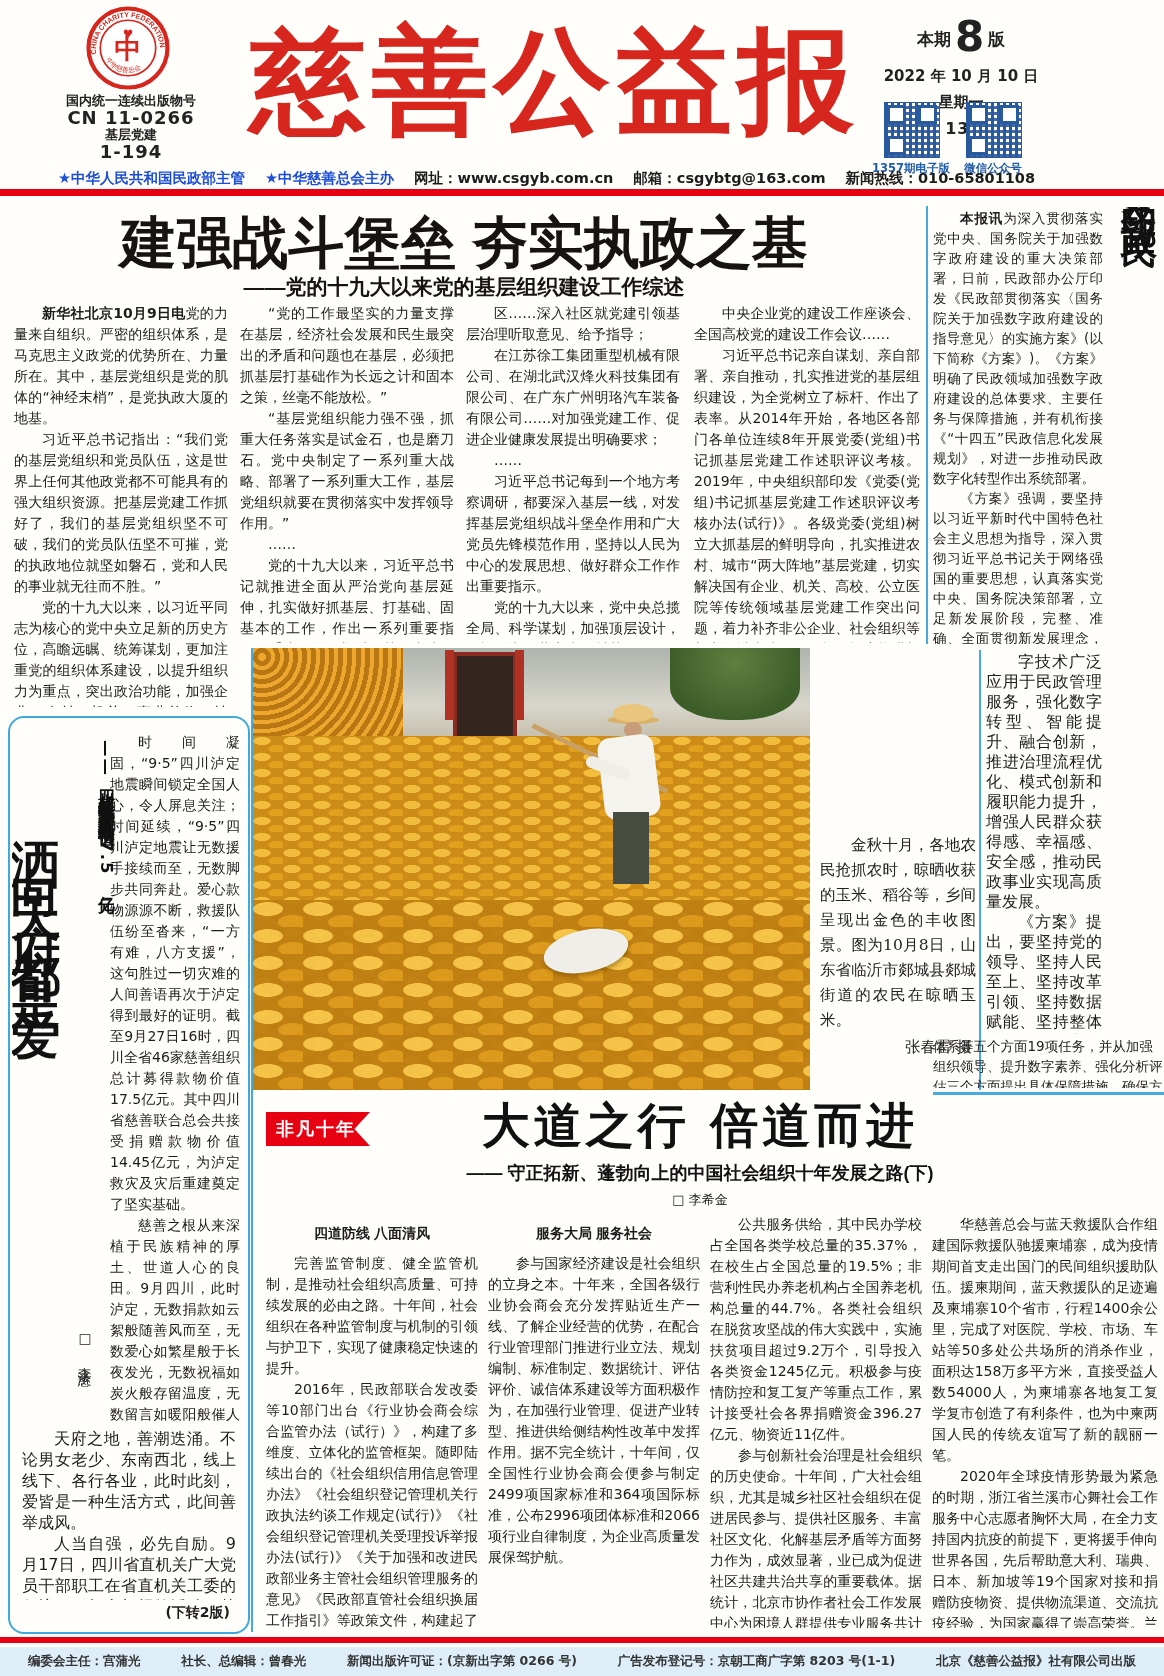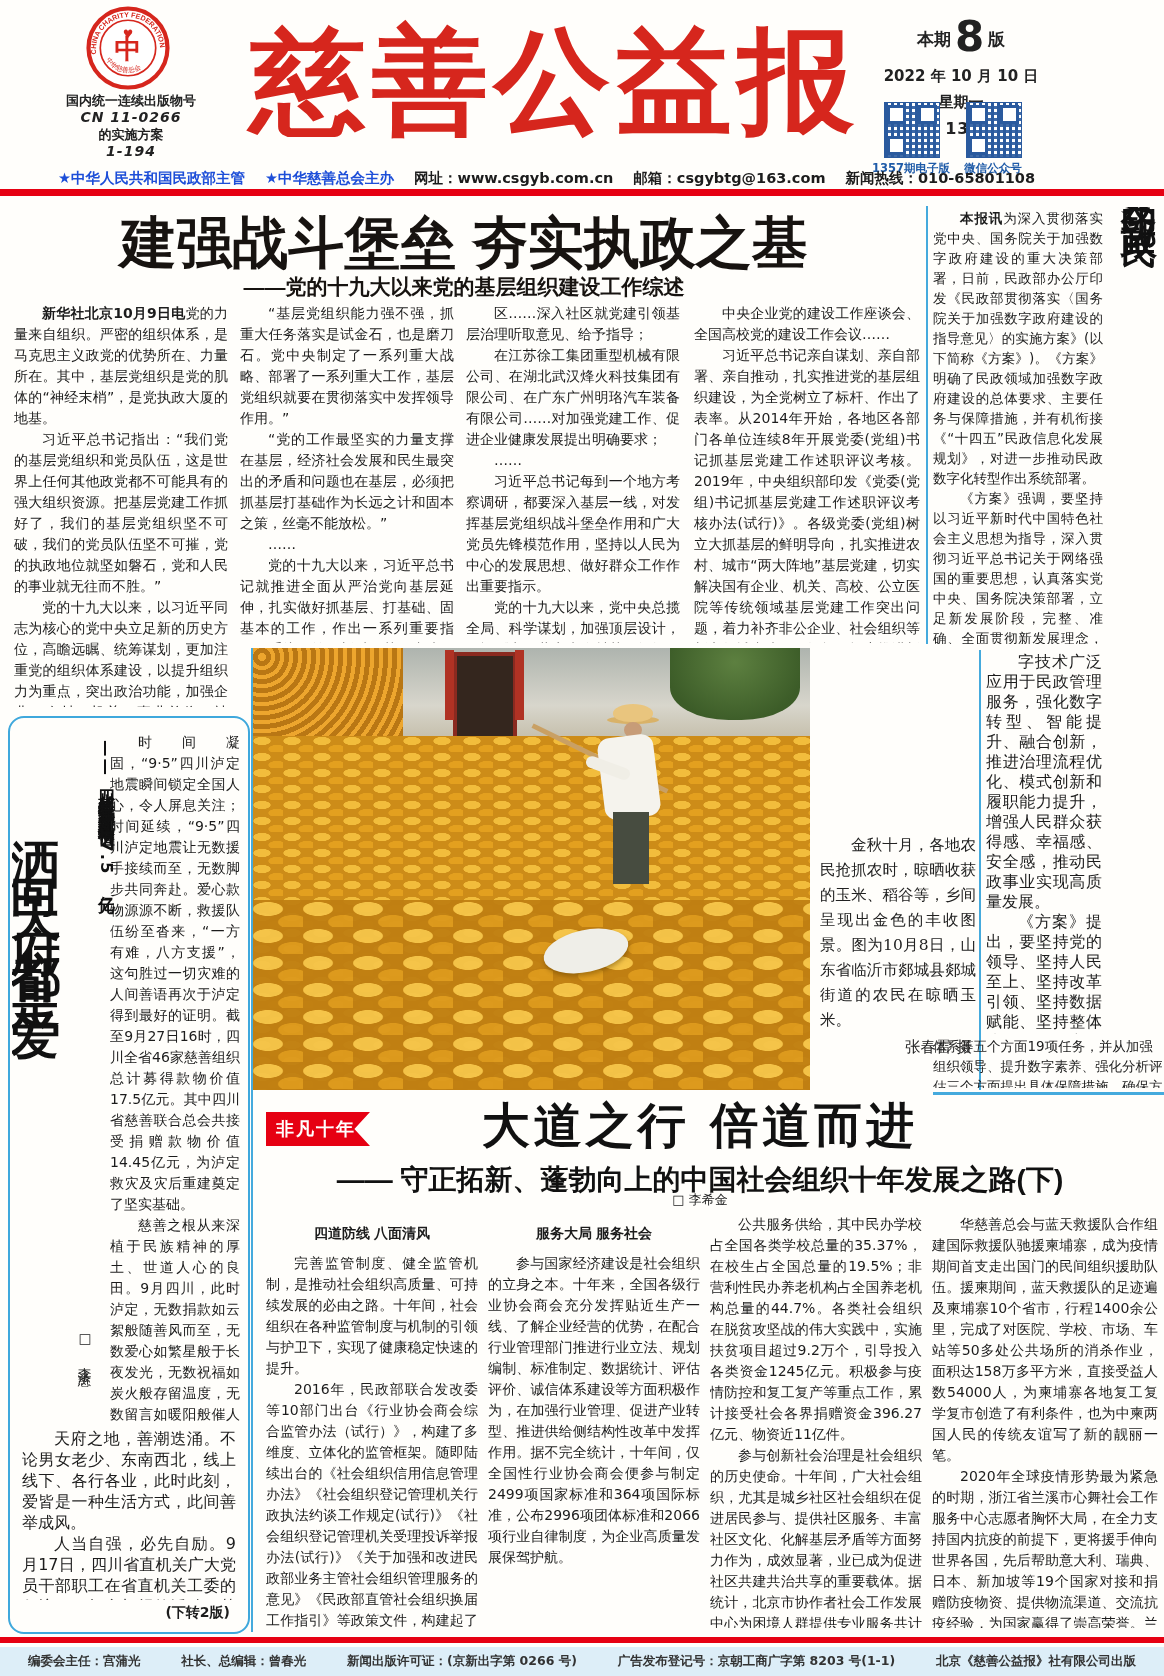--- a/index.html
+++ b/index.html
@@ -2,21 +2,21 @@
 <html><head>
 <meta charset="utf-8">
 <style>
   html,body{margin:0;padding:0;background:#888;}
   .page{position:relative;width:1164px;height:1676px;background:#fffefb;overflow:hidden;
         font-family:"DejaVu Sans",sans-serif;color:#1c1c1c;}
   .abs{position:absolute;}
   
   .logo{left:86px;top:6px;width:84px;height:84px;}
   .pub-info{left:36px;top:92px;width:190px;text-align:center;line-height:17px;font-size:13px;font-weight:bold;color:#222;}
-  .pub-info .num{font-size:14px;letter-spacing:1px;font-style:italic;}
+  .pub-info .num{font-size:18px;letter-spacing:1px;}
   .masthead-title{left:240px;top:4px;width:630px;height:160px;text-align:center;
         font-family:"DejaVu Serif",serif;font-weight:900;color:#d6261d;font-size:116px;line-height:152px;
         letter-spacing:6px;transform:scaleY(0.98);white-space:nowrap;}
   .edition{left:866px;top:12px;width:190px;text-align:center;font-weight:bold;color:#222;}
   .edition .row1{font-size:17px;}
   .edition .big8{font-size:42px;font-weight:900;vertical-align:-6px;padding:0 4px;}
   .edition .row2{font-size:15px;margin-top:6px;}
   .edition .row3{font-size:15px;margin-top:7px;}
   .edition .row4{font-size:16px;margin-top:7px;letter-spacing:1px;}
   .qr{width:54px;height:54px;border:1px solid #2a5a9e;background:
@@ -93,21 +93,21 @@
   .sb-body-top{position:absolute;left:100px;top:14px;width:130px;height:694px;overflow:hidden;font-size:14px;line-height:21px;}
   .sb-body-bottom{position:absolute;left:12px;top:710px;width:214px;height:172px;overflow:hidden;font-size:16px;line-height:21px;}
   .sb-continued{position:absolute;right:18px;bottom:10px;font-weight:bold;font-size:14px;}
   
   .badge{left:266px;top:1112px;width:104px;height:34px;background:#e60012;color:#fff;font-weight:bold;font-size:18px;
       display:flex;align-items:center;padding-left:10px;letter-spacing:2px;
       clip-path:polygon(0 0,100% 0,85% 50%,100% 100%,0 100%);box-sizing:border-box;}
   .decade-headline{left:370px;top:1094px;width:660px;text-align:center;font-family:"DejaVu Serif",serif;
       font-weight:900;font-size:48px;letter-spacing:4px;color:#111;white-space:nowrap;}
   .decade-sub{left:290px;top:1161px;width:820px;text-align:center;font-family:"Liberation Sans",sans-serif;
-      font-weight:bold;font-size:28px;color:#111;}
+      font-weight:bold;font-size:18px;color:#111;}
   .decade-author{left:290px;top:1191px;width:820px;text-align:center;font-size:13px;color:#222;}
   .dcol1{left:266px;top:1214px;width:212px;height:414px;}
   .dcol2{left:488px;top:1214px;width:212px;height:414px;}
   .dcol3{left:710px;top:1214px;width:212px;height:414px;}
   .dcol4{left:932px;top:1214px;width:226px;height:414px;}
   
   .footer-rule{left:0;top:1637px;width:1164px;height:6px;background:#e60012;}
   .footer-band{left:0;top:1647px;width:1164px;height:29px;background:#ddeef8;display:flex;align-items:center;
       justify-content:space-between;padding:0 28px;box-sizing:border-box;font-size:12.5px;font-weight:bold;color:#333;}
   .footer-band .para{text-indent:0;margin:0;white-space:nowrap;}
@@ -132,21 +132,21 @@
         <textPath href="#arcB">中华慈善总会</textPath>
       </text>
       <text x="50" y="62" font-size="32" text-anchor="middle" fill="#d6261d" font-weight="bold">中</text>
       <text x="50" y="38" font-size="14" text-anchor="middle" fill="#d6261d">♥</text>
     </svg>
   </div>
 
   <div class="abs pub-info">
     <div>国内统一连续出版物号</div>
     <div class="num">CN 11-0266</div>
-    <div>的实施方案</div>
+    <div>基层党建</div>
     <div class="num">1-194</div>
   </div>
 
   <div class="abs masthead-title">慈善公益报</div>
 
   <div class="abs edition">
     <div class="row1">
       <span>本期</span><span class="big8">8</span><span>版</span>
     </div>
     <div class="row2">2022 年 10 月 10 日</div>
@@ -177,22 +177,22 @@
   <div class="abs red-rule"></div>
 
   <div class="abs lead-sub">——党的十九大以来党的基层组织建设工作综述</div>
   <div class="abs lead-headline">建强战斗堡垒 夯实执政之基</div>
   <div class="abs txtcol lcol1">
       <p class="para"><b>新华社北京10月9日电</b>党的力量来自组织。严密的组织体系，是马克思主义政党的优势所在、力量所在。其中，基层党组织是党的肌体的“神经末梢”，是党执政大厦的地基。</p>
       <p class="para">习近平总书记指出：“我们党的基层党组织和党员队伍，这是世界上任何其他政党都不可能具有的强大组织资源。把基层党建工作抓好了，我们的基层党组织坚不可破，我们的党员队伍坚不可摧，党的执政地位就坚如磐石，党和人民的事业就无往而不胜。”</p>
       <p class="para">党的十九大以来，以习近平同志为核心的党中央立足新的历史方位，高瞻远瞩、统筹谋划，更加注重党的组织体系建设，以提升组织力为重点，突出政治功能，加强企业、农村、机关、事业单位、社区、社会组织等各领域党建工作，推动基层党组织全面进步、全面过硬。</p>
     </div>
   <div class="abs txtcol lcol2">
+      <p class="para">“党的工作最坚实的力量支撑在基层，经济社会发展和民生最突出的矛盾和问题也在基层，必须把抓基层打基础作为长远之计和固本之策，丝毫不能放松。”</p>
       <p class="para">“基层党组织能力强不强，抓重大任务落实是试金石，也是磨刀石。党中央制定了一系列重大战略、部署了一系列重大工作，基层党组织就要在贯彻落实中发挥领导作用。”</p>
-      <p class="para">“党的工作最坚实的力量支撑在基层，经济社会发展和民生最突出的矛盾和问题也在基层，必须把抓基层打基础作为长远之计和固本之策，丝毫不能放松。”</p>
       <p class="para">……</p>
       <p class="para">党的十九大以来，习近平总书记就推进全面从严治党向基层延伸，扎实做好抓基层、打基础、固基本的工作，作出一系列重要指示，系统回答了新时代基层党建工作怎么看、抓什么、怎么抓等重大理论和实践问题，为建强战斗堡垒、夯实执政之基指明了前进方向、提供了根本遵循。</p>
     </div>
   <div class="abs txtcol lcol3">
       <p class="para">区……深入社区就党建引领基层治理听取意见、给予指导；</p>
       <p class="para">在江苏徐工集团重型机械有限公司、在湖北武汉烽火科技集团有限公司、在广东广州明珞汽车装备有限公司……对加强党建工作、促进企业健康发展提出明确要求；</p>
       <p class="para">……</p>
       <p class="para">习近平总书记每到一个地方考察调研，都要深入基层一线，对发挥基层党组织战斗堡垒作用和广大党员先锋模范作用，坚持以人民为中心的发展思想、做好群众工作作出重要指示。</p>
       <p class="para">党的十九大以来，党中央总揽全局、科学谋划，加强顶层设计，修订《中国共产党农村基层组织工作条例》《中国共产党和国家机关基层组织工作条例》《中国共产党普通高等学校基层组织工作条例》，制定《中国共产党国有企业基层组织工作条例(试行)》《中国共产党支部工作条例(试行)》《中国共产党党员教育管理工作条例》。党中央和中央有关部门召开中央和国家机关党的建设工作会议、全国组织工作会议、全国城市基层党建工作经验交流座谈会、全国农村基层党建工作座谈会、</p>
     </div>

